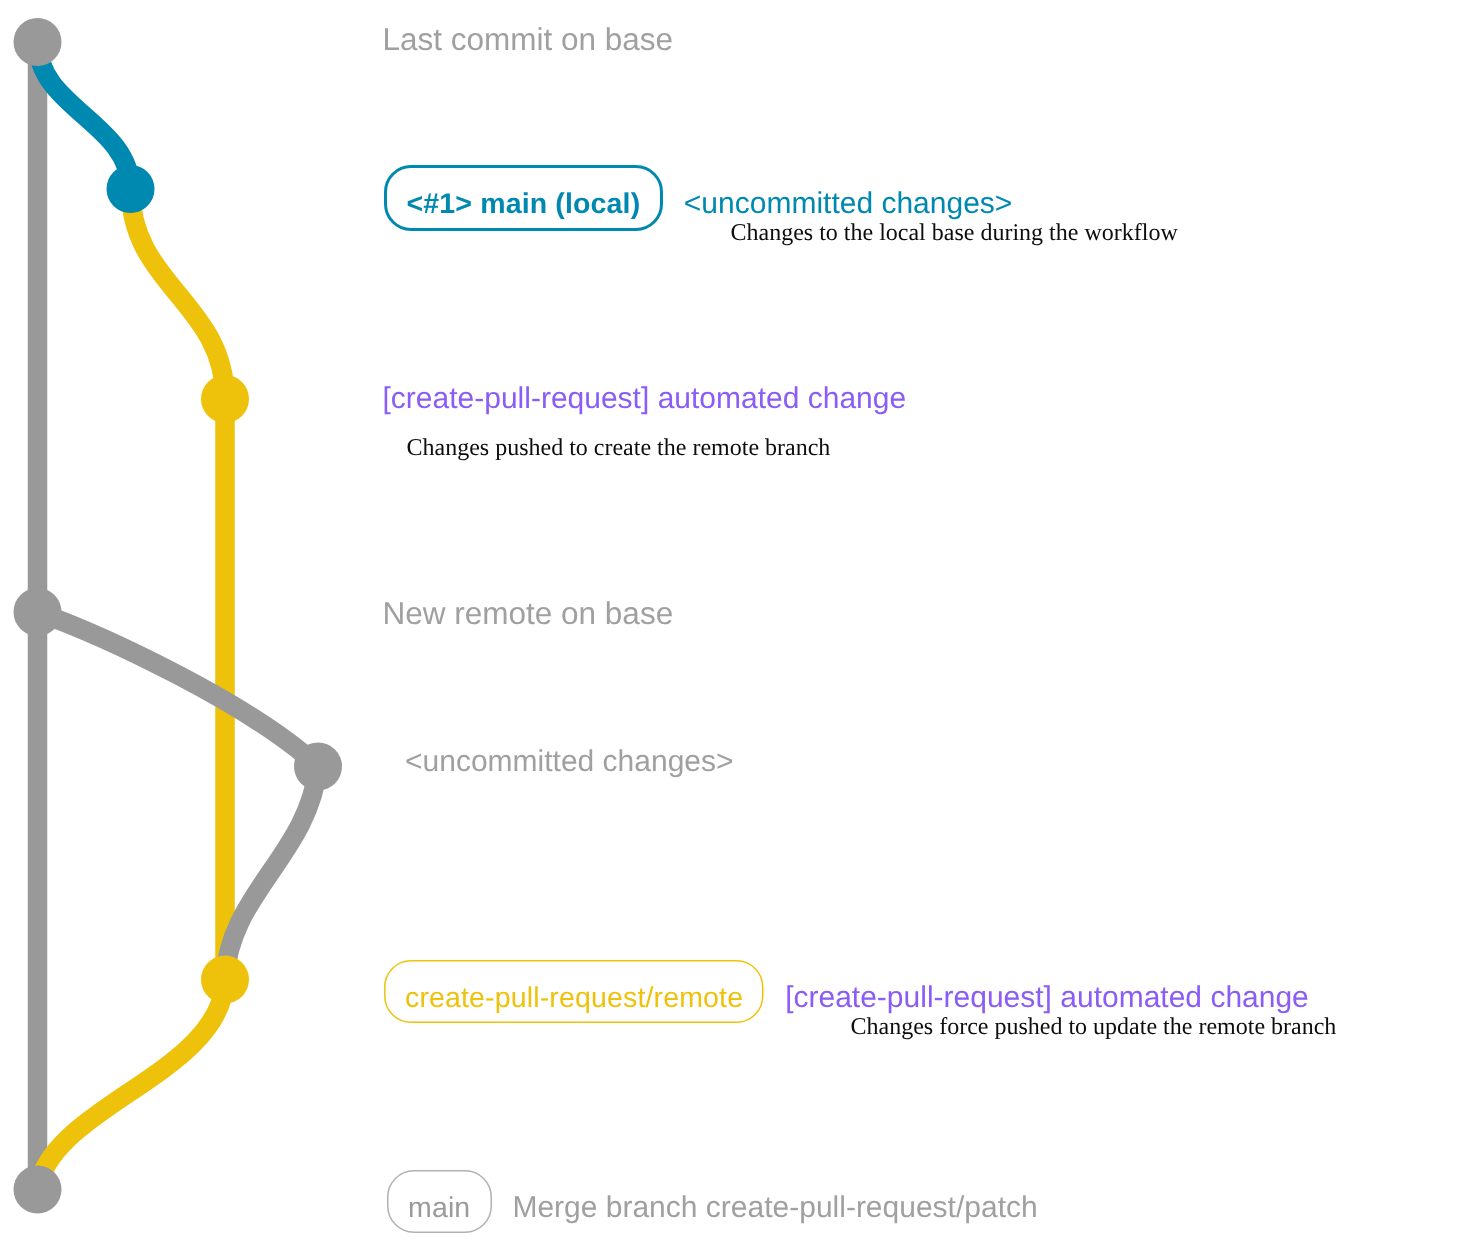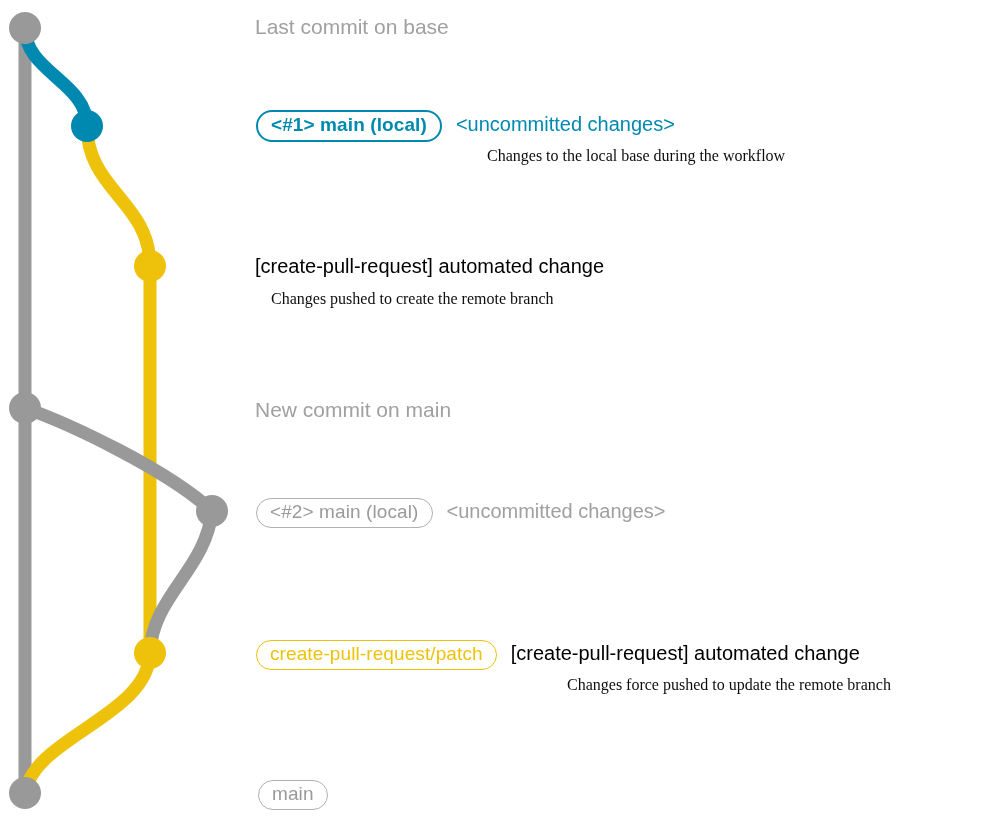--- a/index.html
+++ b/index.html
@@ -35,21 +35,21 @@
   .row {
     position: absolute;
     display: flex;
     align-items: baseline;
     white-space: nowrap;
   }
 
   .badge {
     display: inline-block;
     border-radius: 18px;
-    padding: 3px 13px 6px 13px;
+    padding: 15px 13px 6px 13px;
     font-size: 19px;
     line-height: 1;
     letter-spacing: 0.1px;
     box-sizing: border-box;
   }
   .badge.blue {
     border: 2.5px solid #0089b0;
     color: #0089b0;
     font-weight: bold;
   }
@@ -64,21 +64,21 @@
     font-weight: normal;
   }
 
   .subject {
     font-size: 20px;
     line-height: 1;
     white-space: nowrap;
     text-align: center;
   }
   .subject.blue  { color: #0089b0; }
-  .subject.yellow{ color: #000000; }
+  .subject.yellow{ color: #8b5cf6; }
   .subject.grey  { color: #a0a0a0; }
 
   .plain-label {
     position: absolute;
     font-size: 21px;
     color: #a0a0a0;
     white-space: nowrap;
     line-height: 1;
   }
 
@@ -133,33 +133,33 @@
     <span class="gap-md"></span>
     <span class="subject blue">&lt;uncommitted changes&gt;</span>
   </div>
   <div class="desc" style="left:487px; top:148px;">Changes to the local base during the workflow</div>
 
   <div class="row" style="left:255px; top:256px;">
     <span class="subject yellow">[create-pull-request] automated change</span>
   </div>
   <div class="desc" style="left:271px; top:291px;">Changes pushed to create the remote branch</div>
 
-  <div class="plain-label" style="left:255px; top:399px;">New commit on main</div>
+  <div class="plain-label" style="left:255px; top:399px;">New remote on base</div>
 
   <div class="row" style="left:256px; top:498px;">
-    <span class="badge grey badge-slot">&lt;#2&gt; main (local)</span>
     <span class="gap-md"></span>
     <span class="subject grey">&lt;uncommitted changes&gt;</span>
   </div>
 
   <div class="row" style="left:256px; top:640px;">
-    <span class="badge yellow badge-slot">create-pull-request/patch</span>
+    <span class="badge yellow badge-slot">create-pull-request/remote</span>
     <span class="gap-md"></span>
     <span class="subject yellow">[create-pull-request] automated change</span>
   </div>
   <div class="desc" style="left:567px; top:677px;">Changes force pushed to update the remote branch</div>
 
   <div class="row" style="left:258px; top:780px;">
     <span class="badge grey badge-slot">main</span>
     <span class="gap-md"></span>
+    <span class="subject grey">Merge branch create-pull-request/patch</span>
   </div>
 
 </div>
 
 </body></html>

